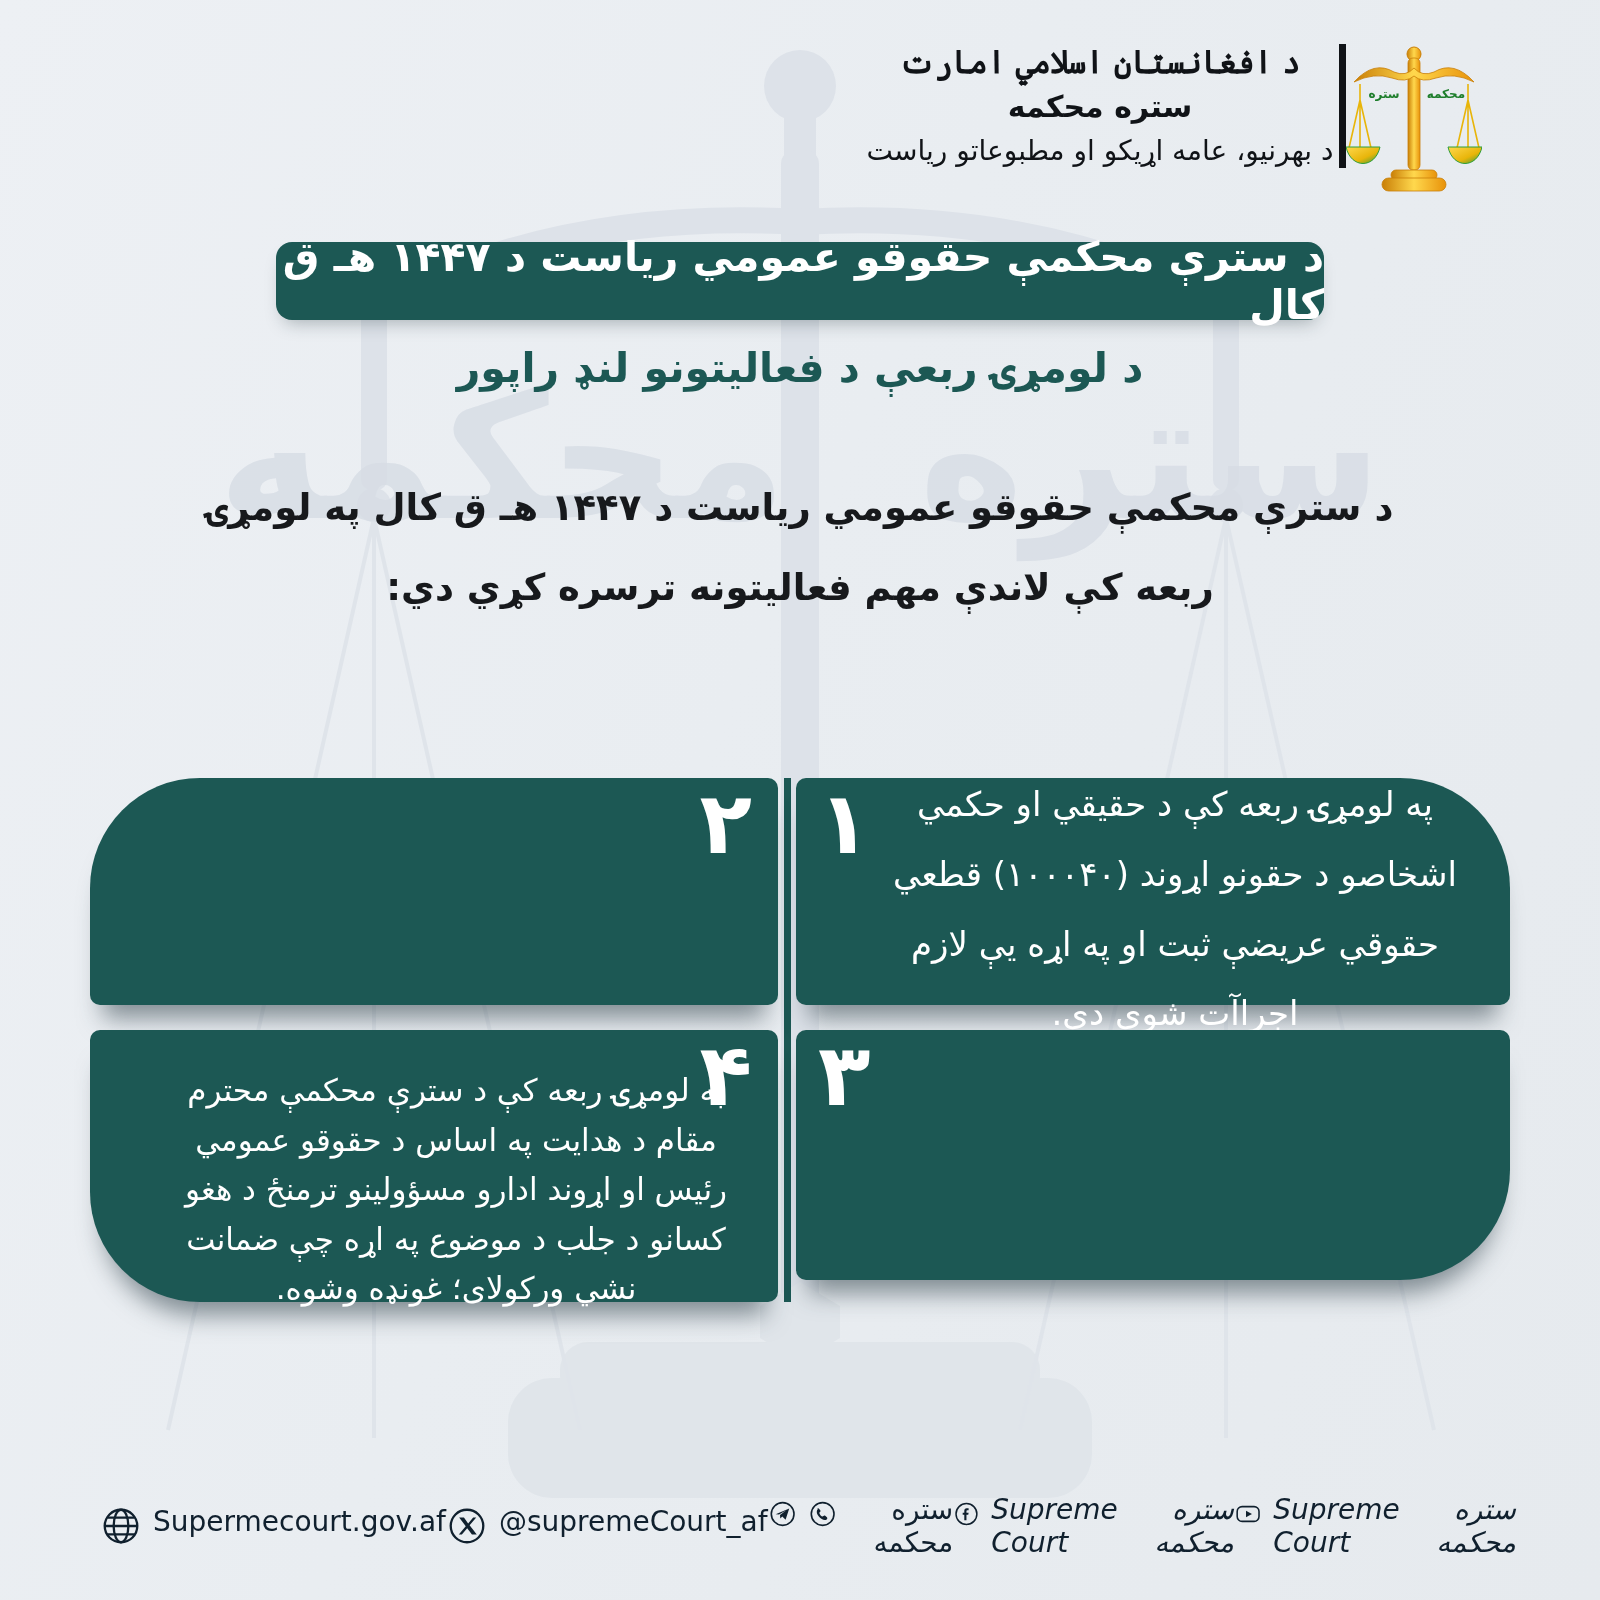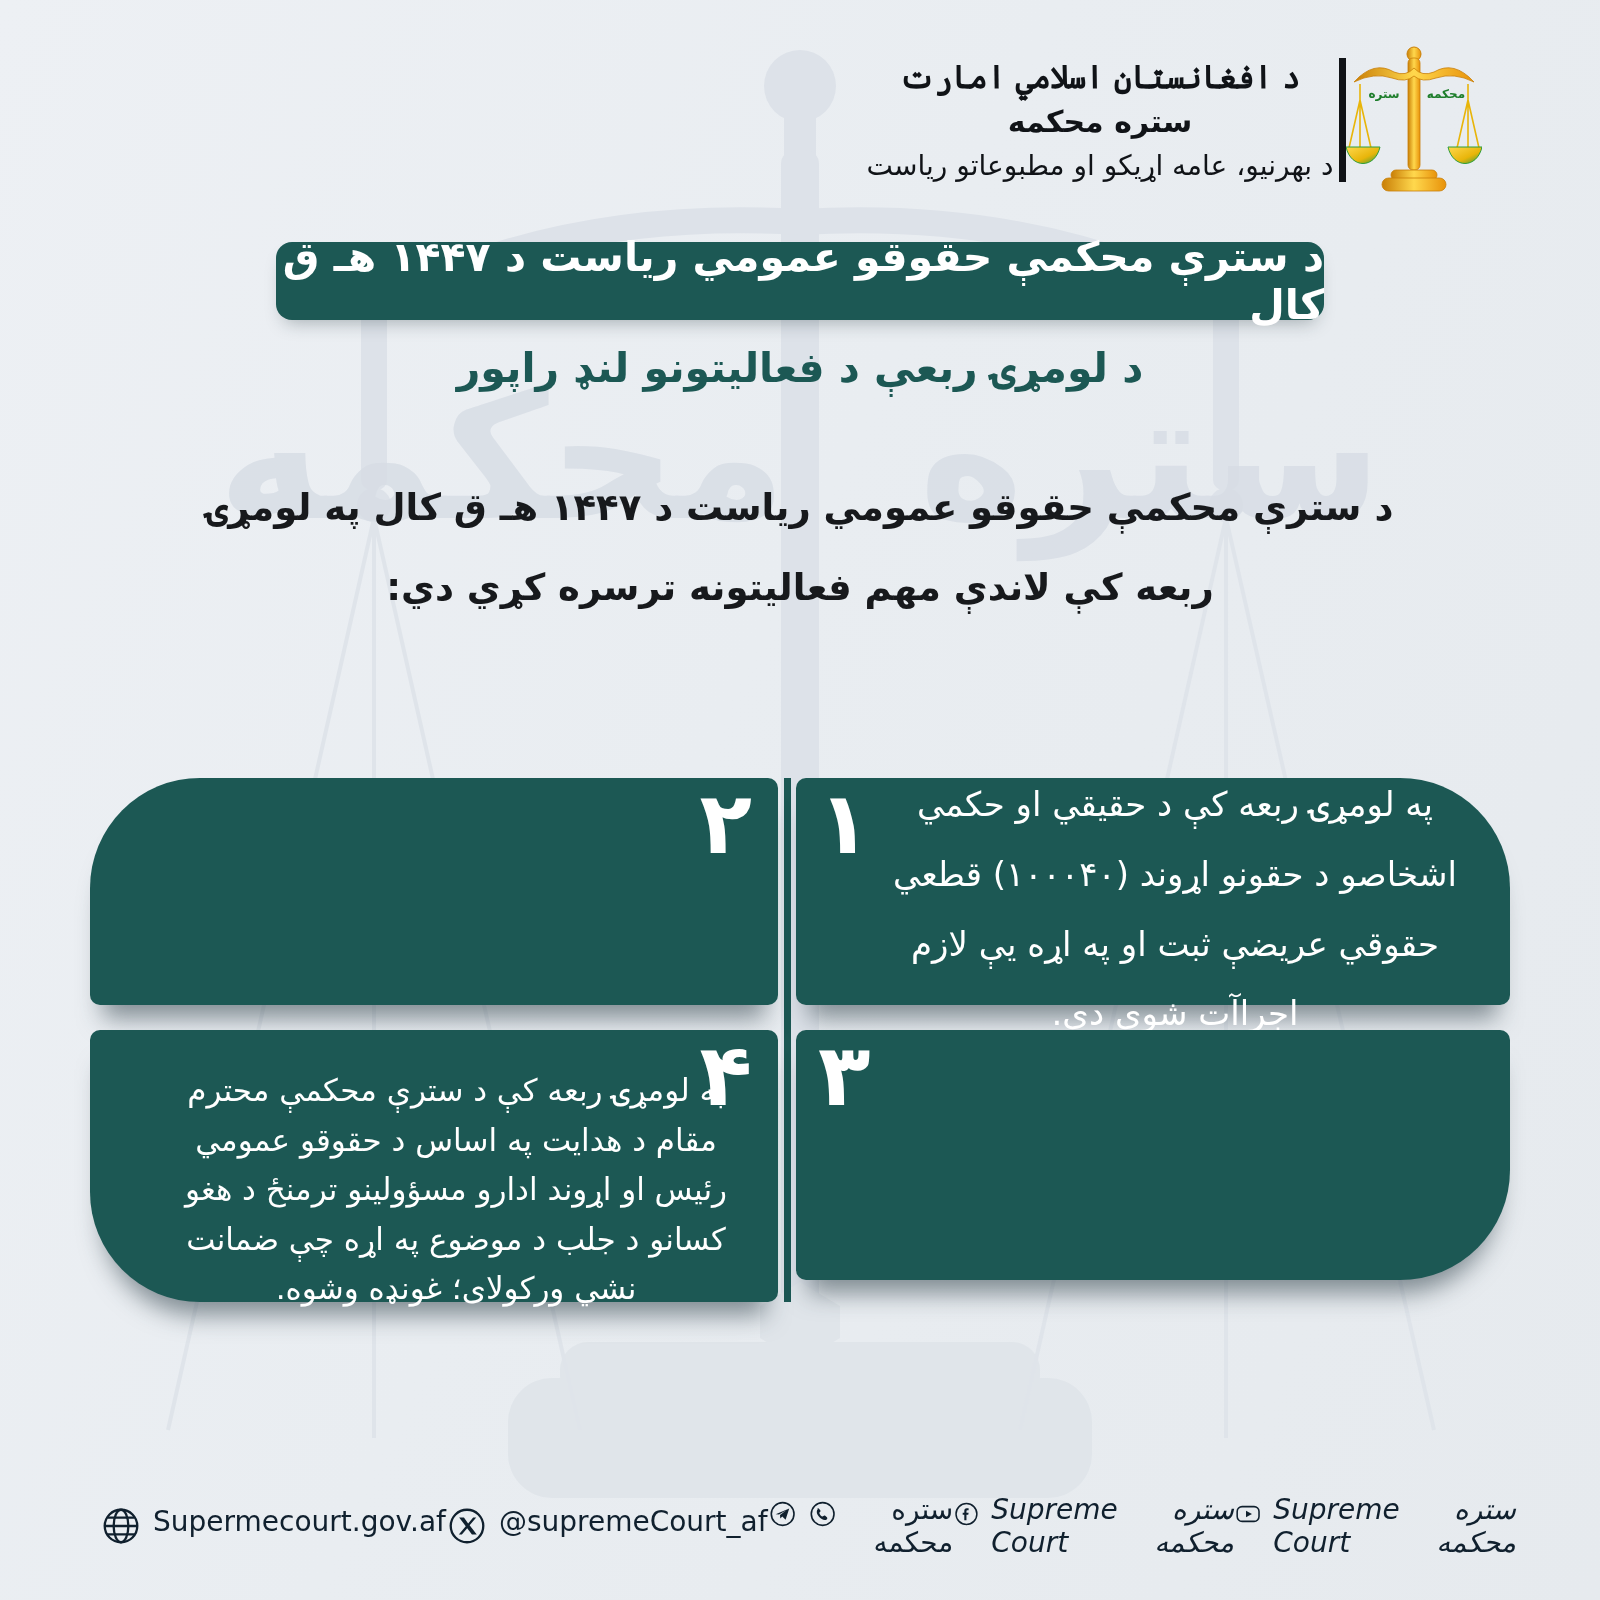--- a/index.html
+++ b/index.html
@@ -11,21 +11,21 @@
   
   .wm-svg{position:absolute; inset:0;}
   .wm-text{
     position:absolute; top:368px; left:0; width:100%;
     text-align:center; direction:rtl;
     font-size:178px; font-weight:700; color:#d7dde5; opacity:.8;
     word-spacing:70px; letter-spacing:2px; line-height:1;
     pointer-events:none;
   }
   
-  .brand{position:absolute; top:44px; right:118px; display:flex; align-items:center; gap:0;}
+  .brand{position:absolute; top:44px; right:118px; display:flex; gap:0;}
   .brand-text{width:478px; text-align:center; direction:rtl; color:#101317;}
   .brand-calligraphy{font-family:"DejaVu Serif", serif; font-size:30px; font-weight:700; transform:scaleY(1.08); margin-bottom:10px;}
   .brand-court{font-size:30px; font-weight:700; margin-bottom:10px;}
   .brand-directorate{font-size:28px; font-weight:400;}
   .brand-bar{width:7px; height:124px; background:#101317;}
   
   .banner{
     position:absolute; left:276px; top:242px; width:1048px; height:78px;
     background:#1c5854; border-radius:16px;
     display:flex; align-items:center; justify-content:center;

